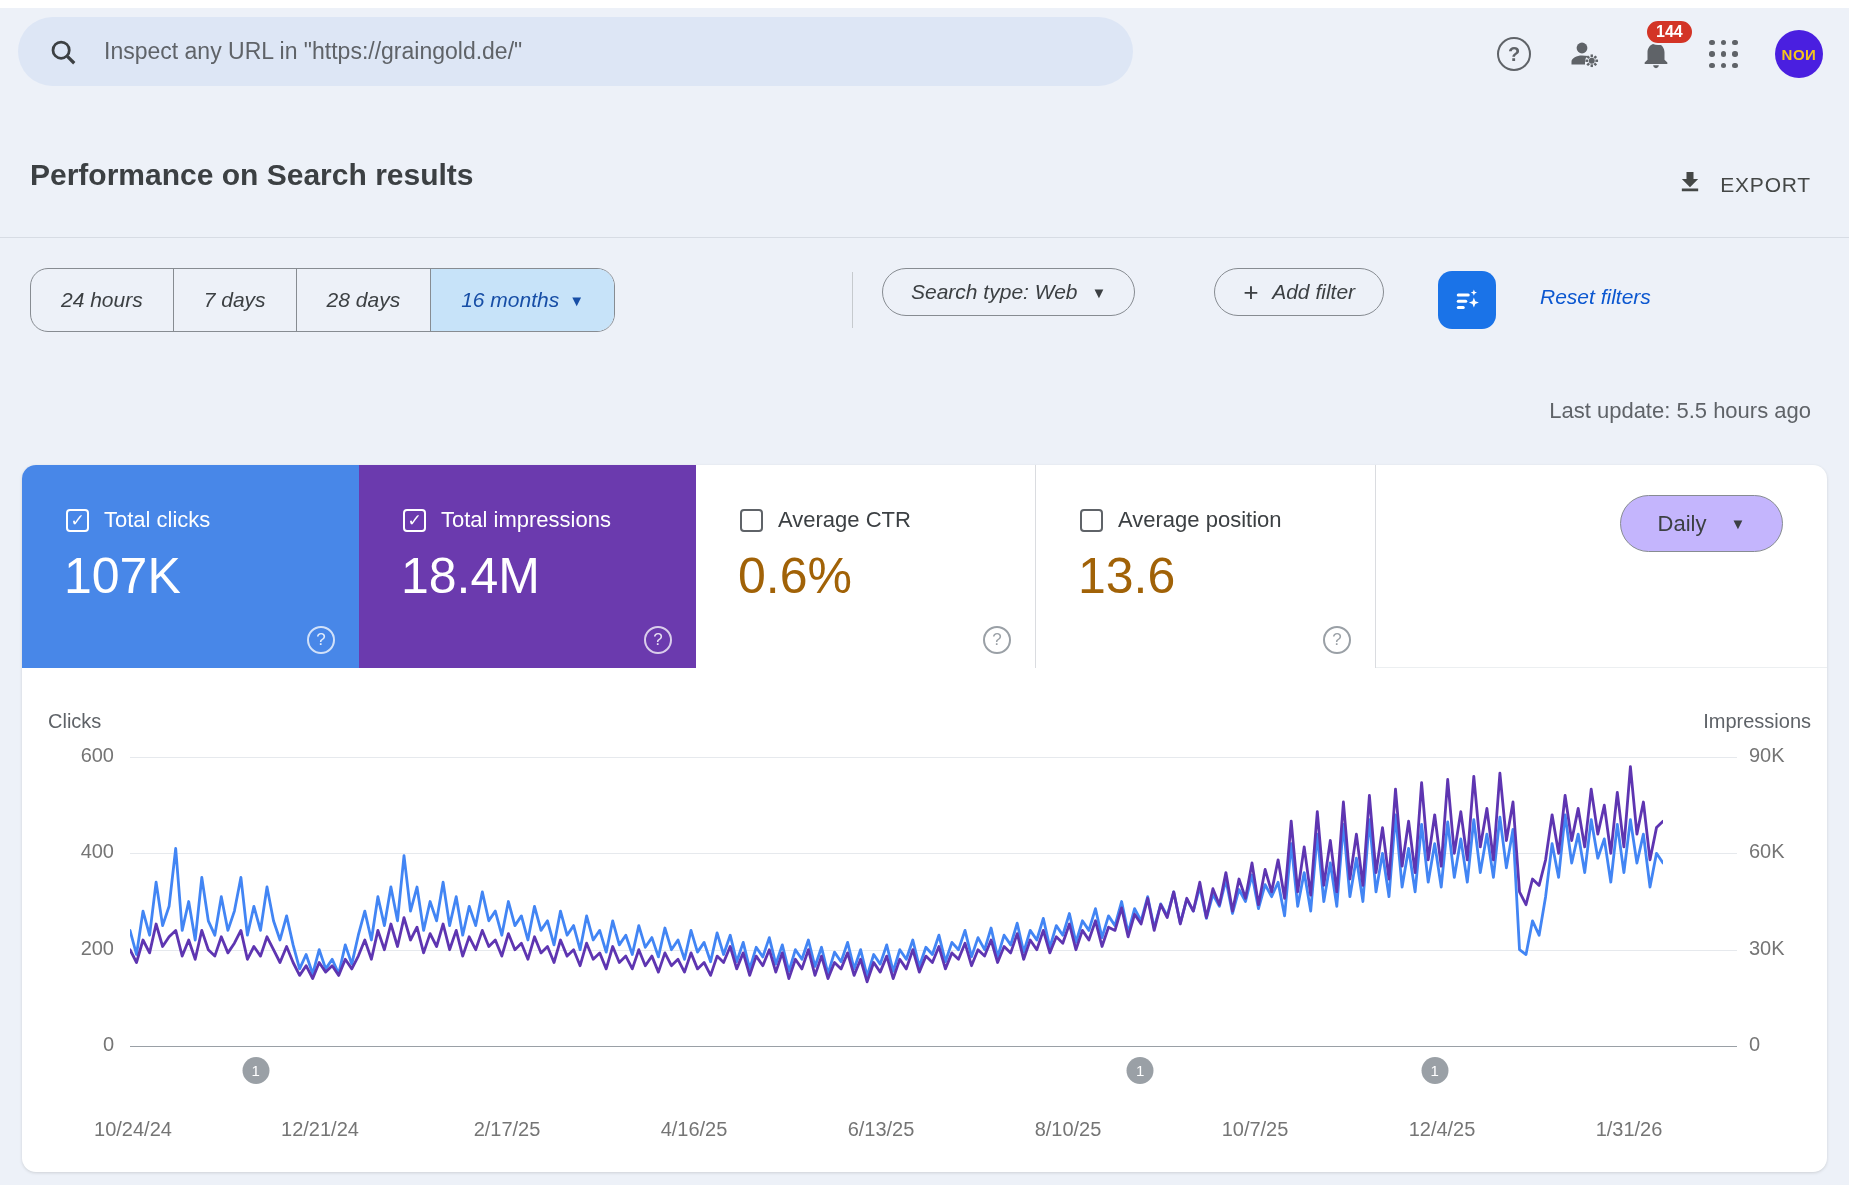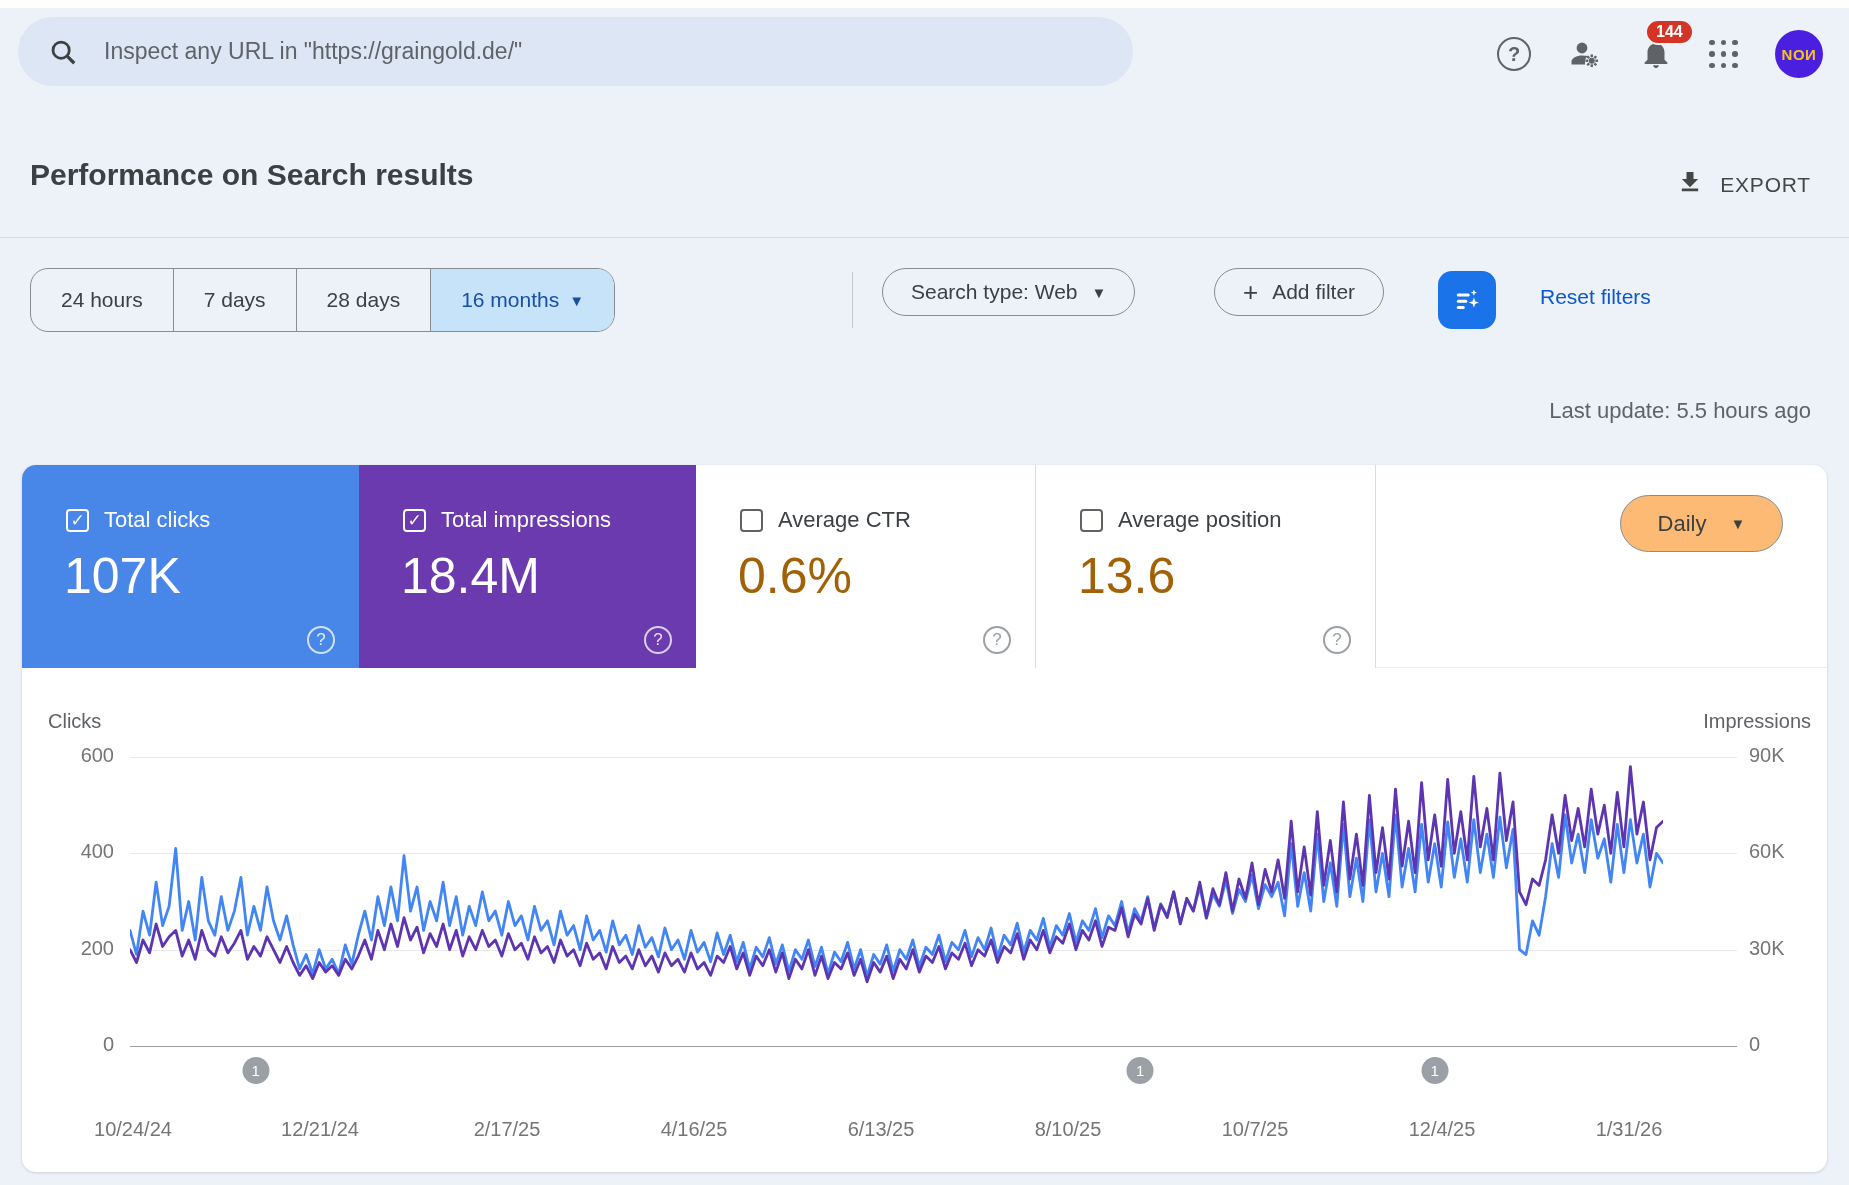--- a/index.html
+++ b/index.html
@@ -38,21 +38,21 @@
     display:flex; align-items:center; justify-content:center; cursor:pointer;
   }
   
   .page-title { position:absolute; top:158px; left:30px; font-size:30px; color:#3c4043; }
   .export-btn {
     position:absolute; top:168px; right:38px; display:flex; align-items:center; gap:16px;
     color:#444746; font-size:21px; font-weight:500; letter-spacing:.8px; cursor:pointer;
   }
   .header-divider { position:absolute; top:237px; left:0; right:0; height:1px; background:#d7dce4; }
   
-  .chip-row { position:absolute; top:268px; left:30px; right:30px; height:64px; }
+  .chip-row { position:absolute; top:268px; left:30px; right:30px; height:64px;font-style:italic; }
   .chip-group {
     position:absolute; left:0; top:0; height:64px; display:flex;
     border:1px solid #878c92; border-radius:18px; overflow:hidden;
   }
   .chip {
     display:flex; align-items:center; justify-content:center; gap:10px;
     padding:0 30px; font-size:21px; color:#3c4043; cursor:pointer;
     border-right:1px solid #878c92; background:transparent; white-space:nowrap;
   }
   .chip:last-child { border-right:none; }
@@ -99,21 +99,21 @@
   .metric-card.white .card-value { color:#a16207; }
   .q-help {
     position:absolute; bottom:14px; right:24px; width:28px; height:28px;
     border:2px solid rgba(255,255,255,.75); color:rgba(255,255,255,.85);
     border-radius:50%; font-size:17px; display:flex; align-items:center; justify-content:center;
     cursor:pointer;
   }
   .metric-card.white .q-help { border-color:#9aa0a6; color:#9aa0a6; }
   .daily-btn {
     position:absolute; top:30px; right:44px; height:57px; min-width:163px;
-    border:1px solid #878c92; border-radius:29px; background:#fdba74;
+    border:1px solid #878c92; border-radius:29px; background:#c4b5fd;
     display:flex; align-items:center; justify-content:center; gap:24px;
     font-size:22px; color:#3c4043; cursor:pointer;
   }
   
   .chart-area { position:absolute; top:203px; left:0; right:0; bottom:0; }
   .axis-title { position:absolute; font-size:20px; color:#5f6368; }
   .axis-title.left { left:26px; top:42px; }
   .axis-title.right { right:16px; top:42px; }
   .gridline { position:absolute; left:108px; width:1607px; height:1px; background:#e6e9ed; }
   .gridline.zero { background:#9aa0a6; }

